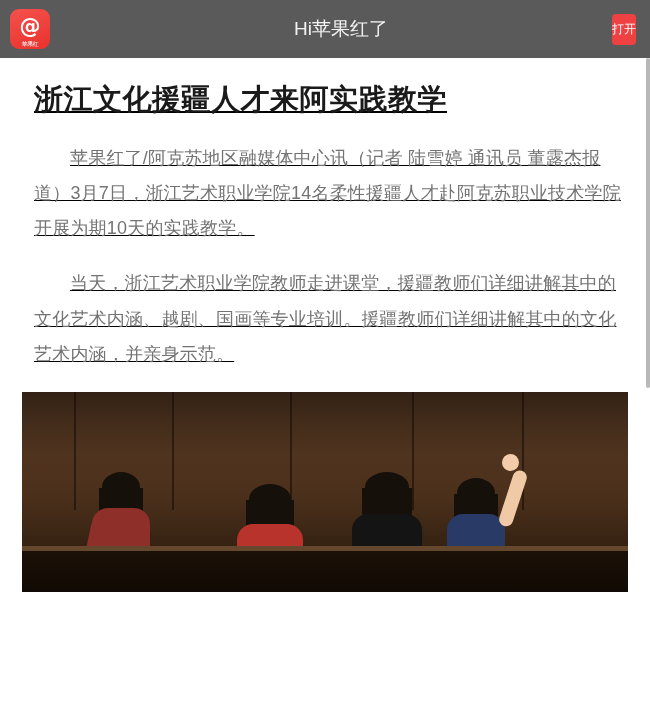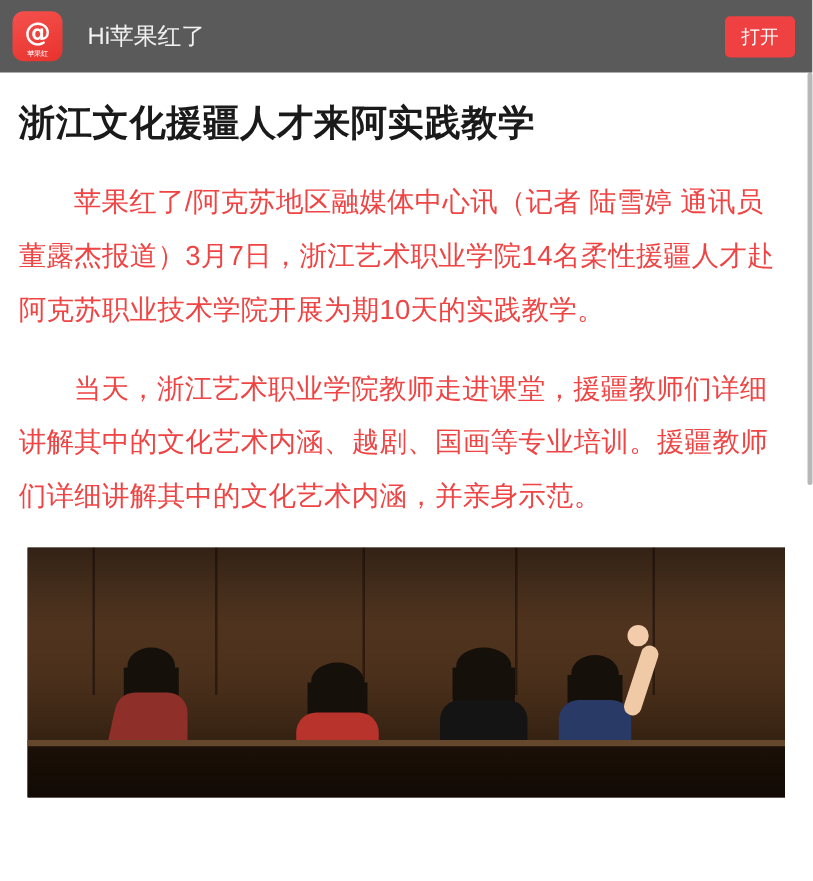--- a/index.html
+++ b/index.html
@@ -52,54 +52,56 @@
     letter-spacing: -0.5px;
     line-height: 7px;
   }
   .app-title {
     color: #f2f2f2;
     font-size: 19px;
     margin-left: 20px;
     flex: 1 1 auto;
     white-space: nowrap;
     overflow: hidden;
+    text-align: center;
   }
   .open-btn {
     background: #f04142;
     color: #ffffff;
     border: none;
     border-radius: 4px;
-    font-size: 15px;
-    padding: 7px 13px;
+    font-size: 12px;
+    padding: 7px 0;
     cursor: pointer;
     font-family: "Liberation Sans", sans-serif;
   }
 
   
   .article {
-    padding: 22px 22px 0 15px;
+    padding: 22px 22px 0 34px;
+    text-decoration: underline;
   }
   .headline {
     font-size: 29px;
     font-weight: bold;
     color: #1a1a1a;
     line-height: 1.35;
     margin: 0 0 22px 0;
     letter-spacing: 0.5px;
   }
   .meta {
     color: #9a9a9a;
     font-size: 19px;
     line-height: 1.75;
     margin-bottom: 26px;
   }
   .meta .sep { display: inline-block; width: 10px; }
   .body-p {
-    font-size: 22px;
-    color: #ef4444;
+    font-size: 18px;
+    color: #737373;
     line-height: 1.95;
     margin: 0 0 20px 0;
     text-indent: 2em;
     letter-spacing: 0.2px;
   }
 
   
   .photo-wrap {
     margin: 4px 22px 0 22px;
     height: 200px;

